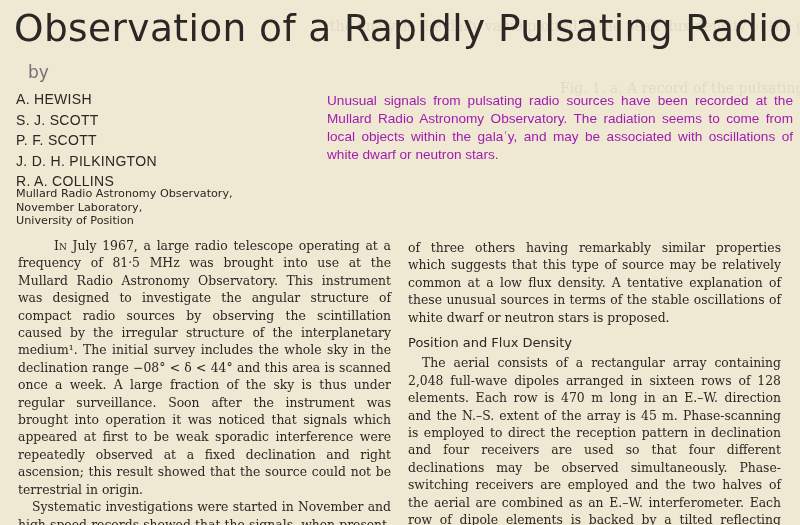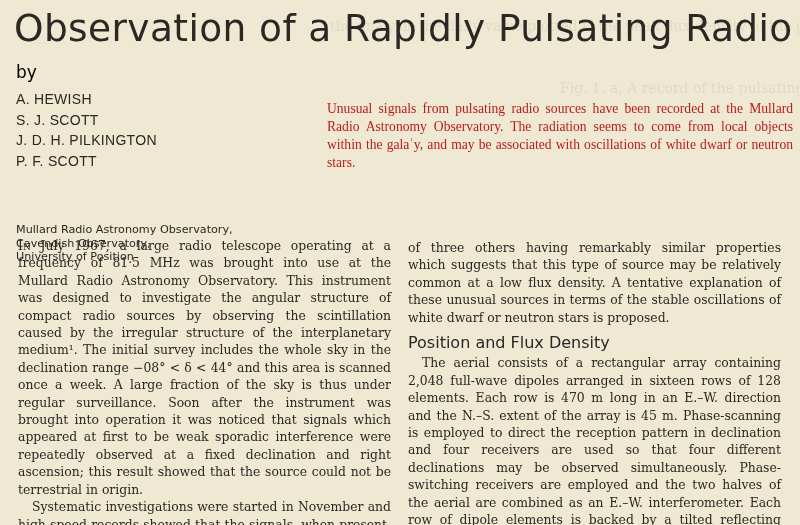--- a/index.html
+++ b/index.html
@@ -9,79 +9,79 @@
     color: #2a2622;
     position: relative;
   }
   .title {
     position: absolute; left: 14px; top: 6px;
     font-family: "DejaVu Sans", sans-serif;
     font-size: 37.5px; letter-spacing: 0.4px;
     color: #2b2724; white-space: nowrap; margin: 0; font-weight: normal;
   }
   .by {
-    position: absolute; left: 16px; top: 62px;
-    font-family: "DejaVu Sans", sans-serif; font-size: 17px; color: #000000;
+    position: absolute; left: 28px; top: 62px;
+    font-family: "DejaVu Sans", sans-serif; font-size: 17px; color: #737373;
   }
   .authors {
     position: absolute; left: 16px; top: 89px;
     font-family: Liberation Sans, sans-serif; font-size: 14px; line-height: 20.5px;
     color: #2b2724; letter-spacing: 0.3px;
   }
   .affil {
     position: absolute; left: 16px; top: 187px;
     font-family: "DejaVu Sans", sans-serif; font-size: 11.2px; line-height: 13.5px;
     color: #2b2724;
-    margin-top: 36px;
   }
   .abstract {
-    position: absolute; left: 327px; top: 100px; width: 466px;
-    font-family: Liberation Serif, serif; font-size: 13.6px; line-height: 18px;
-    color: #b91c1c; text-align: justify;
+    position: absolute; left: 327px; top: 92px; width: 466px;
+    font-family: Liberation Sans, sans-serif; font-size: 13.6px; line-height: 18px;
+    color: #a21caf; text-align: justify;
   }
   .abstract p { margin: 0; }
   .col {
     position: absolute; top: 237px; width: 373px;
     font-family: "DejaVu Serif", serif; font-size: 12.4px; line-height: 17.4px;
     color: #2b2724; text-align: justify;
   }
   .col-left { left: 18px; }
   .col-right { left: 408px; top: 239px; width: 373px; }
   .col p { margin: 0; }
   .indent { text-indent: 14px; }
-  .smallcaps { font-variant: small-caps; }
+  .smallcaps { font-variant: small-caps; margin-left: 36px; }
   .section-heading {
-    font-family: "DejaVu Sans", sans-serif; font-size: 16px;
+    font-family: "DejaVu Sans", sans-serif; font-size: 13px;
     margin: 8px 0 3px 0; font-weight: normal; text-align: left;
   }
   .bleed {
     position: absolute; font-family: "DejaVu Serif", serif; font-size: 14px;
     color: rgba(60,50,40,0.08); white-space: nowrap; pointer-events: none;
   }
 </style>
 </head>
 <body>
 
 <div class="bleed" style="left:330px;top:18px;">the analysis the daily value plotted is the peak flux density of the greatest pulse.</div>
 <div class="bleed" style="left:560px;top:80px;">Fig. 1. a, A record of the pulsating radio source in strong signal conditions</div>
 
 <h1 class="title">Observation of a Rapidly Pulsating Radio Source</h1>
 
 <div class="by">by</div>
 
 <div class="authors">
   <div>A. HEWISH</div>
   <div>S. J. SCOTT</div>
+  <div>P. F. SCOTT</div>
   <div>J. D. H. PILKINGTON</div>
-  <div>P. F. SCOTT</div>
+  <div>R. A. COLLINS</div>
 </div>
 
 <div class="affil">
   <div>Mullard Radio Astronomy Observatory,</div>
-  <div>Cavendish Observatory,</div>
+  <div>November Laboratory,</div>
   <div>University of Position</div>
 </div>
 
 <div class="abstract">
   <p>Unusual signals from pulsating radio sources have been recorded at the Mullard Radio Astronomy Observatory. The radiation seems to come from local objects within the galaʿy, and may be associated with oscillations of white dwarf or neutron stars.</p>
 </div>
 
 <div class="col col-left">
   <p><span class="smallcaps">In</span><span> July 1967, a large radio telescope operating at a frequency of 81·5 MHz was brought into use at the Mullard Radio Astronomy Observatory. This instrument was designed to investigate the angular structure of compact radio sources by observing the scintillation caused by the irregular structure of the interplanetary medium¹. The initial survey includes the whole sky in the declination range −08° &lt; δ &lt; 44° and this area is scanned once a week. A large fraction of the sky is thus under regular surveillance. Soon after the instrument was brought into operation it was noticed that signals which appeared at first to be weak sporadic interference were repeatedly observed at a fixed declination and right ascension; this result showed that the source could not be terrestrial in origin.</span></p>
   <p class="indent">Systematic investigations were started in November and high speed records showed that the signals, when present, consisted of a series of pulses each lasting ∼0·3 s and with a repetition period of about 1·337 s which was soon found to be maintained with extreme accuracy.</p>

